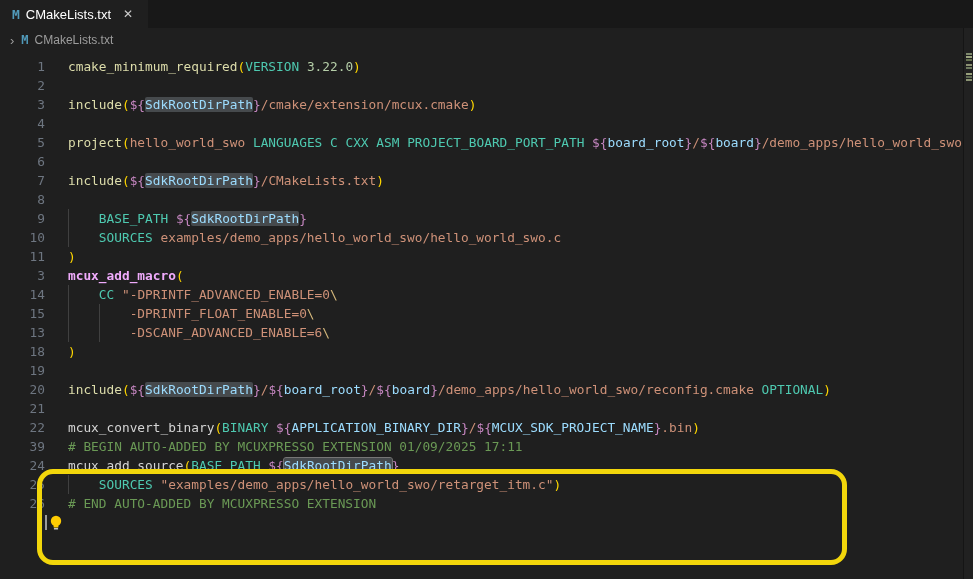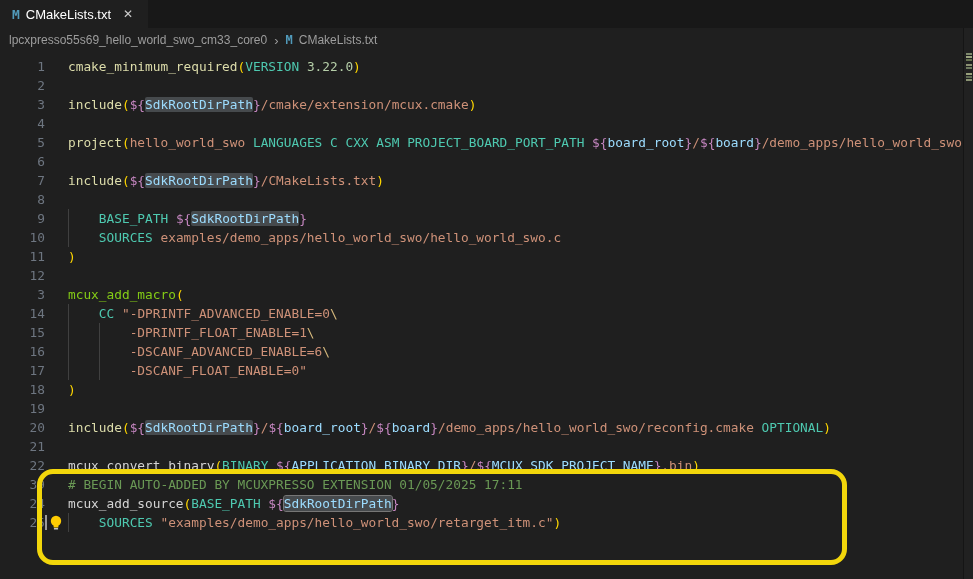--- a/index.html
+++ b/index.html
@@ -61,53 +61,51 @@
 
   <div id="tabbar">
     <div class="tab">
       <span class="tab-icon">M</span>
       <span class="tab-label">CMakeLists.txt</span>
       <span class="tab-close">✕</span>
     </div>
   </div>
 
   <div id="breadcrumb">
-    <span class="crumb">lpcxpresso55s69_hello_world_swo_cm33_core0</span>
     <span class="chev">›</span>
     <span class="bc-icon">M</span>
     <span class="crumb">CMakeLists.txt</span>
   </div>
 
   <div id="editor">
     <div id="lines">
         <div class="line"><span class="ln">1</span><span class="gmargin"></span><span class="code"><span style="color: rgb(220, 220, 170);">cmake_minimum_required</span><span style="color: rgb(255, 215, 0);">(</span><span style="color: rgb(78, 201, 176);">VERSION</span><span style="color: rgb(212, 212, 212);"> </span><span style="color: rgb(181, 206, 168);">3.22.0</span><span style="color: rgb(255, 215, 0);">)</span></span></div>
         <div class="line"><span class="ln">2</span><span class="gmargin"></span><span class="code"></span></div>
         <div class="line"><span class="ln">3</span><span class="gmargin"></span><span class="code"><span style="color: rgb(220, 220, 170);">include</span><span style="color: rgb(255, 215, 0);">(</span><span style="color: rgb(197, 134, 192);">${</span><span class="hl1" style="color: rgb(156, 220, 254);">SdkRootDirPath</span><span style="color: rgb(197, 134, 192);">}</span><span style="color: rgb(206, 145, 120);">/cmake/extension/mcux.cmake</span><span style="color: rgb(255, 215, 0);">)</span></span></div>
         <div class="line"><span class="ln">4</span><span class="gmargin"></span><span class="code"></span></div>
         <div class="line"><span class="ln">5</span><span class="gmargin"></span><span class="code"><span style="color: rgb(220, 220, 170);">project</span><span style="color: rgb(255, 215, 0);">(</span><span style="color: rgb(206, 145, 120);">hello_world_swo</span><span style="color: rgb(212, 212, 212);"> </span><span style="color: rgb(78, 201, 176);">LANGUAGES</span><span style="color: rgb(212, 212, 212);"> </span><span style="color: rgb(78, 201, 176);">C</span><span style="color: rgb(212, 212, 212);"> </span><span style="color: rgb(78, 201, 176);">CXX</span><span style="color: rgb(212, 212, 212);"> </span><span style="color: rgb(78, 201, 176);">ASM</span><span style="color: rgb(212, 212, 212);"> </span><span style="color: rgb(78, 201, 176);">PROJECT_BOARD_PORT_PATH</span><span style="color: rgb(212, 212, 212);"> </span><span style="color: rgb(197, 134, 192);">${</span><span style="color: rgb(156, 220, 254);">board_root</span><span style="color: rgb(197, 134, 192);">}</span><span style="color: rgb(206, 145, 120);">/</span><span style="color: rgb(197, 134, 192);">${</span><span style="color: rgb(156, 220, 254);">board</span><span style="color: rgb(197, 134, 192);">}</span><span style="color: rgb(206, 145, 120);">/demo_apps/hello_world_swo</span></span></div>
         <div class="line"><span class="ln">6</span><span class="gmargin"></span><span class="code"></span></div>
         <div class="line"><span class="ln">7</span><span class="gmargin"></span><span class="code"><span style="color: rgb(220, 220, 170);">include</span><span style="color: rgb(255, 215, 0);">(</span><span style="color: rgb(197, 134, 192);">${</span><span class="hl1" style="color: rgb(156, 220, 254);">SdkRootDirPath</span><span style="color: rgb(197, 134, 192);">}</span><span style="color: rgb(206, 145, 120);">/CMakeLists.txt</span><span style="color: rgb(255, 215, 0);">)</span></span></div>
         <div class="line"><span class="ln">8</span><span class="gmargin"></span></div>
         <div class="line"><span class="ln">9</span><span class="gmargin"></span><span class="guide" style="left: 68px;"></span><span class="code"><span style="color: rgb(212, 212, 212);">    </span><span style="color: rgb(78, 201, 176);">BASE_PATH</span><span style="color: rgb(212, 212, 212);"> </span><span style="color: rgb(197, 134, 192);">${</span><span class="hl1" style="color: rgb(156, 220, 254);">SdkRootDirPath</span><span style="color: rgb(197, 134, 192);">}</span></span></div>
         <div class="line"><span class="ln">10</span><span class="gmargin"></span><span class="guide" style="left: 68px;"></span><span class="code"><span style="color: rgb(212, 212, 212);">    </span><span style="color: rgb(78, 201, 176);">SOURCES</span><span style="color: rgb(212, 212, 212);"> </span><span style="color: rgb(206, 145, 120);">examples/demo_apps/hello_world_swo/hello_world_swo.c</span></span></div>
         <div class="line"><span class="ln">11</span><span class="gmargin"></span><span class="code"><span style="color: rgb(255, 215, 0);">)</span></span></div>
-        <div class="line"><span class="ln">12</span><span class="gmargin"></span><span class="code"></span></div>
-        <div class="line"><span class="ln">3</span><span class="gmargin"></span><span class="code"><span style="color: #84cc16;">mcux_add_macro</span><span style="color: rgb(255, 215, 0);">(</span></span></div>
+        <div class="line"><span class="ln">3</span><span class="gmargin"></span><span class="code"><span style="color: #f0abfc; font-weight: bold;">mcux_add_macro</span><span style="color: rgb(255, 215, 0);">(</span></span></div>
         <div class="line"><span class="ln">14</span><span class="gmargin"></span><span class="guide" style="left: 68px;"></span><span class="code"><span style="color: rgb(212, 212, 212);">    </span><span style="color: rgb(78, 201, 176);">CC</span><span style="color: rgb(212, 212, 212);"> </span><span style="color: rgb(206, 145, 120);">"-DPRINTF_ADVANCED_ENABLE=0</span><span style="color: rgb(215, 186, 125);">\</span></span></div>
-        <div class="line"><span class="ln">15</span><span class="gmargin"></span><span class="guide" style="left: 68px;"></span><span class="guide" style="left: 98.824px;"></span><span class="code"><span style="color: rgb(212, 212, 212);">        </span><span style="color: rgb(206, 145, 120);">-DPRINTF_FLOAT_ENABLE=1</span><span style="color: rgb(215, 186, 125);">\</span></span></div>
-        <div class="line"><span class="ln">16</span><span class="gmargin"></span><span class="guide" style="left: 68px;"></span><span class="guide" style="left: 98.824px;"></span><span class="code"><span style="color: rgb(212, 212, 212);">        </span><span style="color: rgb(206, 145, 120);">-DSCANF_ADVANCED_ENABLE=6</span><span style="color: rgb(215, 186, 125);">\</span></span></div>
-        <div class="line"><span class="ln">17</span><span class="gmargin"></span><span class="guide" style="left: 68px;"></span><span class="guide" style="left: 98.824px;"></span><span class="code"><span style="color: rgb(212, 212, 212);">        </span><span style="color: rgb(206, 145, 120);">-DSCANF_FLOAT_ENABLE=0"</span></span></div>
+        <div class="line"><span class="ln">15</span><span class="gmargin"></span><span class="guide" style="left: 68px;"></span><span class="guide" style="left: 98.824px;"></span><span class="code"><span style="color: rgb(212, 212, 212);">        </span><span style="color: rgb(206, 145, 120);">-DPRINTF_FLOAT_ENABLE=0</span><span style="color: rgb(215, 186, 125);">\</span></span></div>
+        <div class="line"><span class="ln">13</span><span class="gmargin"></span><span class="guide" style="left: 68px;"></span><span class="guide" style="left: 98.824px;"></span><span class="code"><span style="color: rgb(212, 212, 212);">        </span><span style="color: rgb(206, 145, 120);">-DSCANF_ADVANCED_ENABLE=6</span><span style="color: rgb(215, 186, 125);">\</span></span></div>
         <div class="line"><span class="ln">18</span><span class="gmargin"></span><span class="code"><span style="color: rgb(255, 215, 0);">)</span></span></div>
         <div class="line"><span class="ln">19</span><span class="gmargin"></span><span class="code"></span></div>
         <div class="line"><span class="ln">20</span><span class="gmargin"></span><span class="code"><span style="color: rgb(220, 220, 170);">include</span><span style="color: rgb(255, 215, 0);">(</span><span style="color: rgb(197, 134, 192);">${</span><span class="hl1" style="color: rgb(156, 220, 254);">SdkRootDirPath</span><span style="color: rgb(197, 134, 192);">}</span><span style="color: rgb(206, 145, 120);">/</span><span style="color: rgb(197, 134, 192);">${</span><span style="color: rgb(156, 220, 254);">board_root</span><span style="color: rgb(197, 134, 192);">}</span><span style="color: rgb(206, 145, 120);">/</span><span style="color: rgb(197, 134, 192);">${</span><span style="color: rgb(156, 220, 254);">board</span><span style="color: rgb(197, 134, 192);">}</span><span style="color: rgb(206, 145, 120);">/demo_apps/hello_world_swo/reconfig.cmake</span><span style="color: rgb(212, 212, 212);"> </span><span style="color: rgb(78, 201, 176);">OPTIONAL</span><span style="color: rgb(255, 215, 0);">)</span></span></div>
         <div class="line"><span class="ln">21</span><span class="gmargin"></span><span class="code"></span></div>
         <div class="line"><span class="ln">22</span><span class="gmargin"></span><span class="code"><span style="color: rgb(212, 212, 212);">mcux_convert_binary</span><span style="color: rgb(255, 215, 0);">(</span><span style="color: rgb(78, 201, 176);">BINARY</span><span style="color: rgb(212, 212, 212);"> </span><span style="color: rgb(197, 134, 192);">${</span><span style="color: rgb(156, 220, 254);">APPLICATION_BINARY_DIR</span><span style="color: rgb(197, 134, 192);">}</span><span style="color: rgb(206, 145, 120);">/</span><span style="color: rgb(197, 134, 192);">${</span><span style="color: rgb(156, 220, 254);">MCUX_SDK_PROJECT_NAME</span><span style="color: rgb(197, 134, 192);">}</span><span style="color: rgb(206, 145, 120);">.bin</span><span style="color: rgb(255, 215, 0);">)</span></span></div>
-        <div class="line"><span class="ln">39</span><span class="gmargin"></span><span class="code"><span style="color: rgb(106, 153, 85);"># BEGIN AUTO-ADDED BY MCUXPRESSO EXTENSION 01/05/2025 17:11</span></span></div>
+        <div class="line"><span class="ln">39</span><span class="gmargin"></span><span class="code"><span style="color: rgb(106, 153, 85);"># BEGIN AUTO-ADDED BY MCUXPRESSO EXTENSION 01/09/2025 17:11</span></span></div>
         <div class="line"><span class="ln">24</span><span class="gmargin"></span><span class="code"><span style="color: rgb(212, 212, 212);">mcux_add_source</span><span style="color: rgb(255, 215, 0);">(</span><span style="color: rgb(78, 201, 176);">BASE_PATH</span><span style="color: rgb(212, 212, 212);"> </span><span style="color: rgb(197, 134, 192);">${</span><span class="hl2" style="color: rgb(156, 220, 254);">SdkRootDirPath</span><span style="color: rgb(197, 134, 192);">}</span></span></div>
         <div class="line"><span class="ln">25</span><span class="gmargin"></span><span class="guide" style="left: 68px;"></span><span class="code"><span style="color: rgb(212, 212, 212);">    </span><span style="color: rgb(78, 201, 176);">SOURCES</span><span style="color: rgb(212, 212, 212);"> </span><span style="color: rgb(206, 145, 120);">"examples/demo_apps/hello_world_swo/retarget_itm.c"</span><span style="color: rgb(255, 215, 0);">)</span></span></div>
+        <div class="line"><span class="ln">26</span><span class="gmargin"></span><span class="code"><span style="color: rgb(106, 153, 85);"># END AUTO-ADDED BY MCUXPRESSO EXTENSION</span></span></div>
       </div>
   </div>
 
   <div id="minimap">
       <div class="mmark" style="top: 25px; background: rgb(127, 138, 109);"></div>
       <div class="mmark" style="top: 28px; background: rgb(154, 164, 127);"></div>
       <div class="mmark" style="top: 31px; background: rgb(102, 114, 79);"></div>
       <div class="mmark" style="top: 36px; background: rgb(139, 144, 114);"></div>
       <div class="mmark" style="top: 39px; background: rgb(110, 122, 94);"></div>
       <div class="mmark" style="top: 45px; background: rgb(152, 160, 123);"></div>

